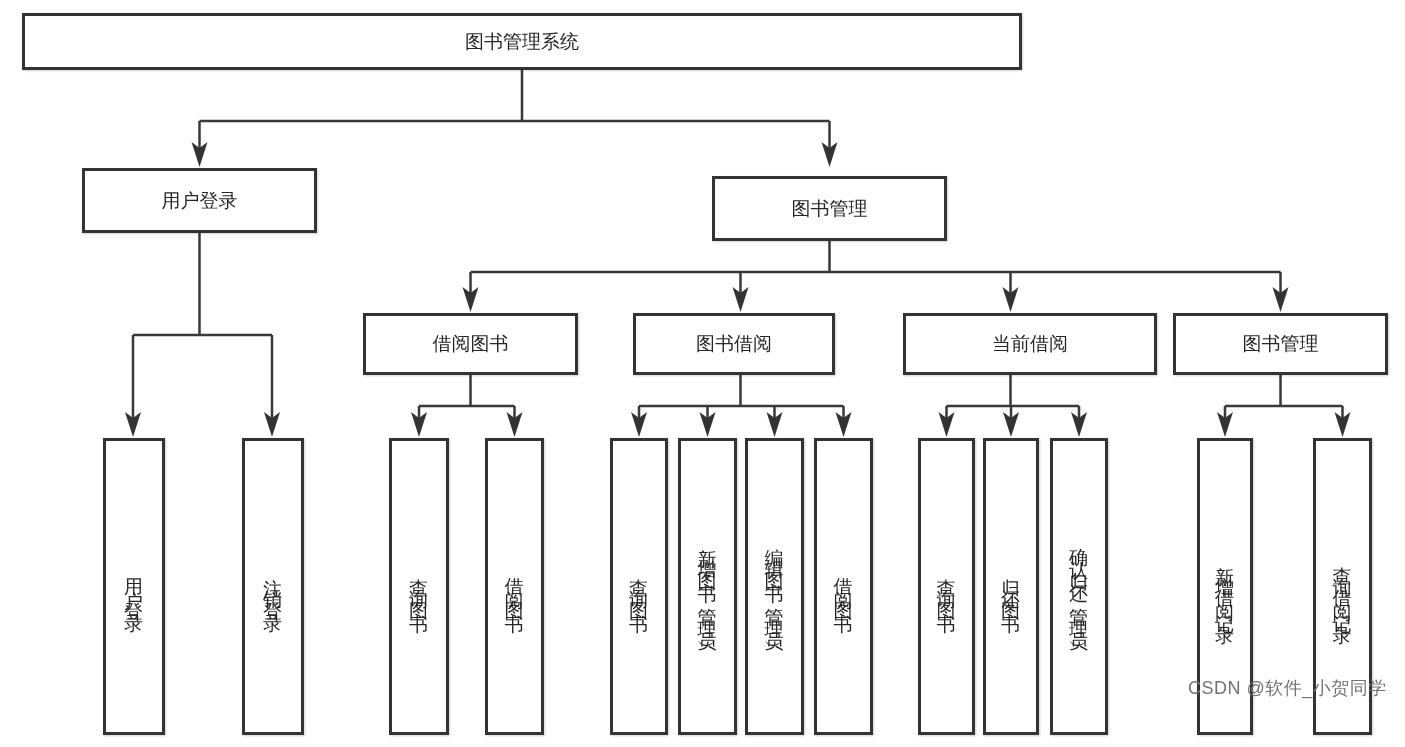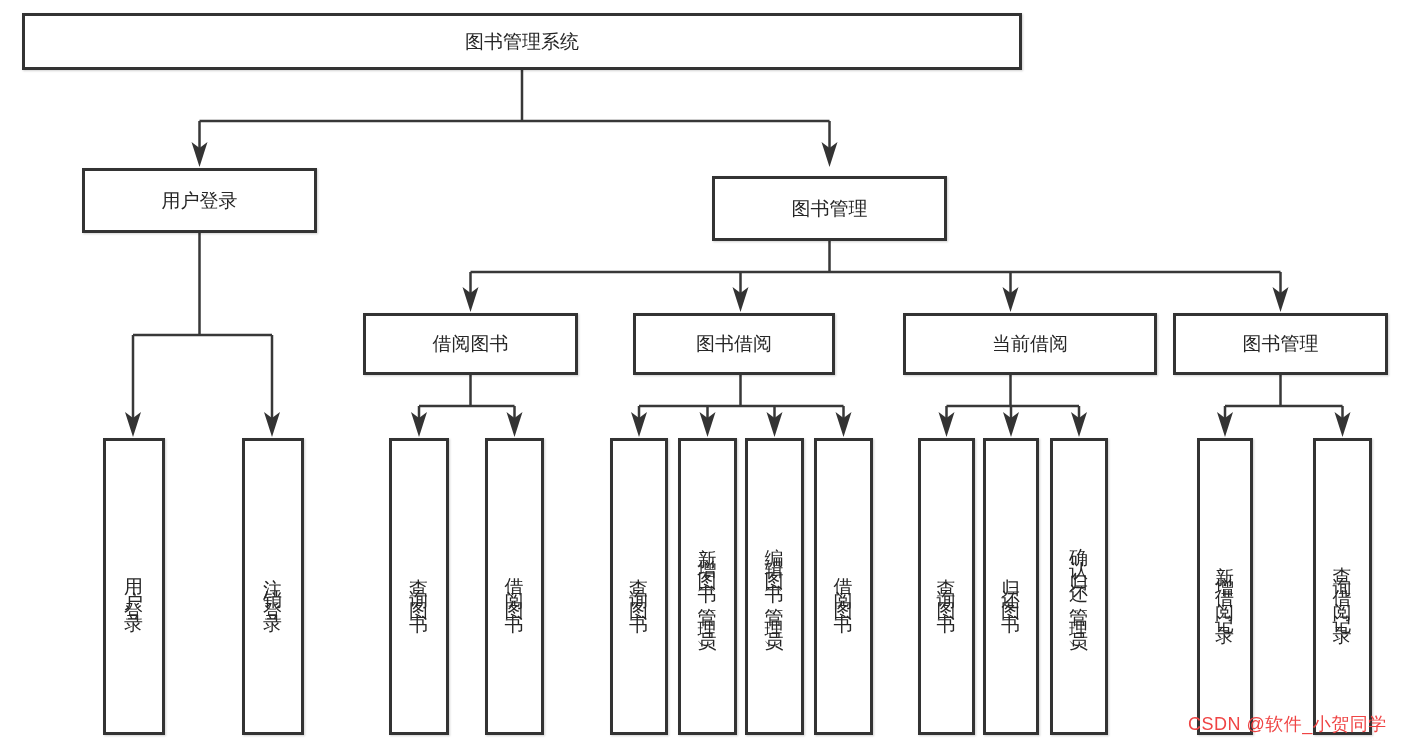--- a/index.html
+++ b/index.html
@@ -32,22 +32,22 @@
   .node.leaf span {
     writing-mode: vertical-lr;
     text-orientation: mixed;
     letter-spacing: 12px;
     line-height: 1;
     white-space: nowrap;
   }
   .watermark {
     position: absolute;
     left: 1188px;
-    top: 712px;
-    color: #ef4444;
+    top: 676px;
+    color: #737373;
     font-size: 18px;
     letter-spacing: 0.5px;
     white-space: nowrap;
     z-index: 5;
   }
 </style>
 </head>
 <body>
 
 <div class="canvas">

